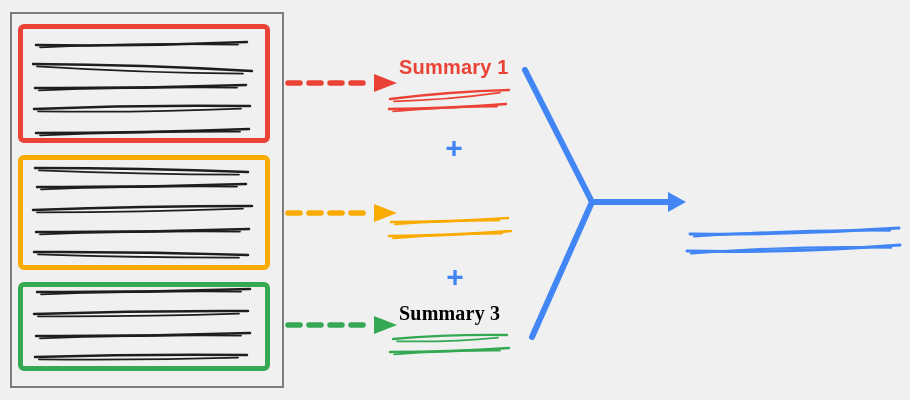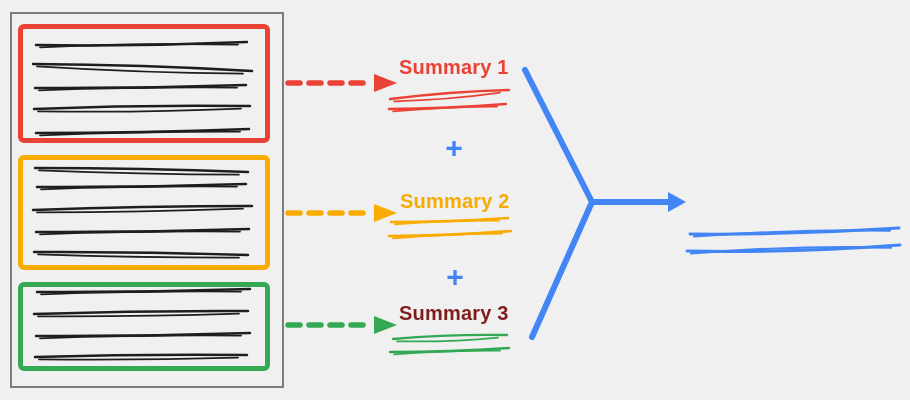--- a/index.html
+++ b/index.html
@@ -101,17 +101,16 @@
       <path d="M691 253.3 Q 793.5 245.3, 891 247.6" fill="none" stroke="#4285F4" stroke-width="2.16" stroke-linecap="round"></path>
     </svg>
 
   <div class="doc"></div>
   <div class="chunk" id="chunk1" style="border-color: rgb(234, 67, 53);"></div>
   <div class="chunk" id="chunk2" style="border-color: rgb(249, 171, 0);"></div>
   <div class="chunk" id="chunk3" style="border-color: rgb(52, 168, 83);"></div>
 
   <div class="slabel" id="s1" style="color: rgb(234, 67, 53);">Summary 1</div>
   <div class="plus" id="plus1" style="color: rgb(66, 133, 244);">+</div>
-  <div class="slabel" id="s2" style="color: rgb(249, 171, 0);">Summary 2</div>
   <div class="plus" id="plus2" style="color: rgb(66, 133, 244);">+</div>
-  <div class="slabel" id="s3" style="color: #7f1d1d;">Summary 3</div>
+  <div class="slabel" id="s3" style="color: #000000; font-family: Liberation Serif, serif;">Summary 3</div>
 
 </div>
 
 </body></html>

